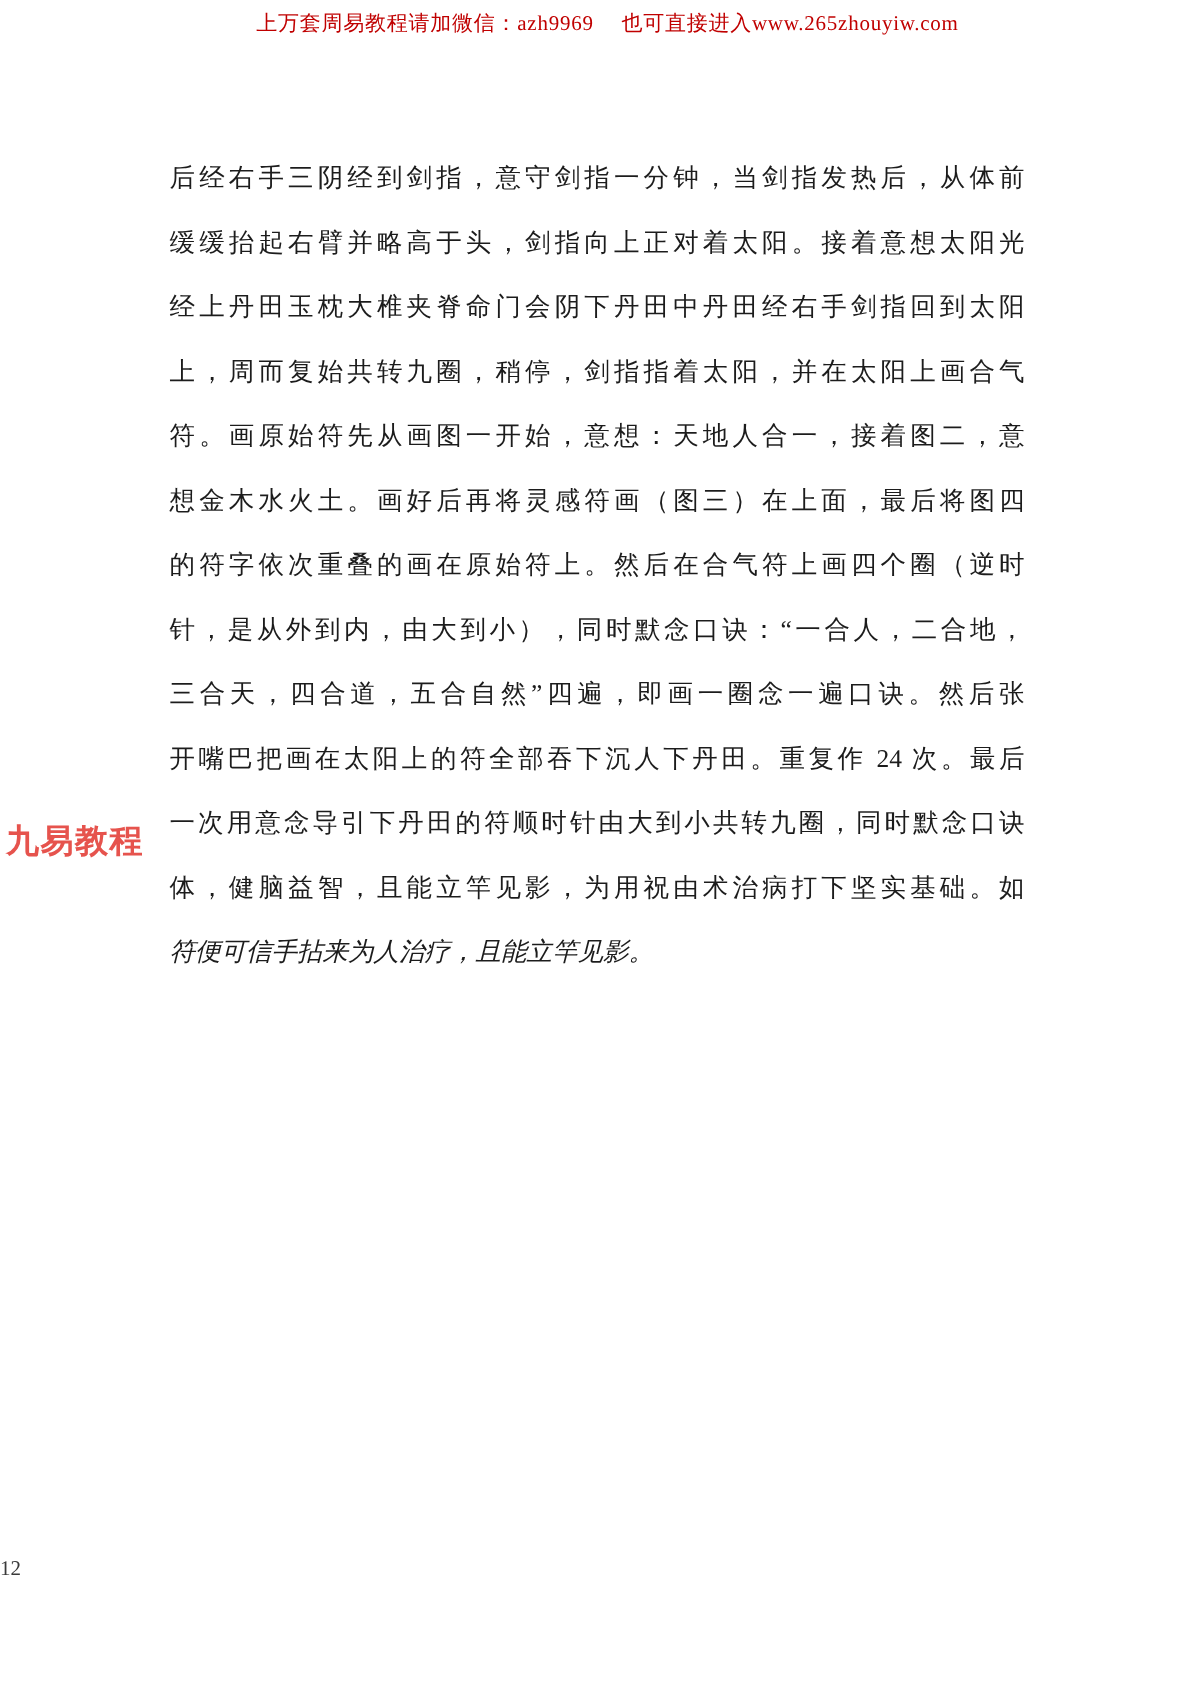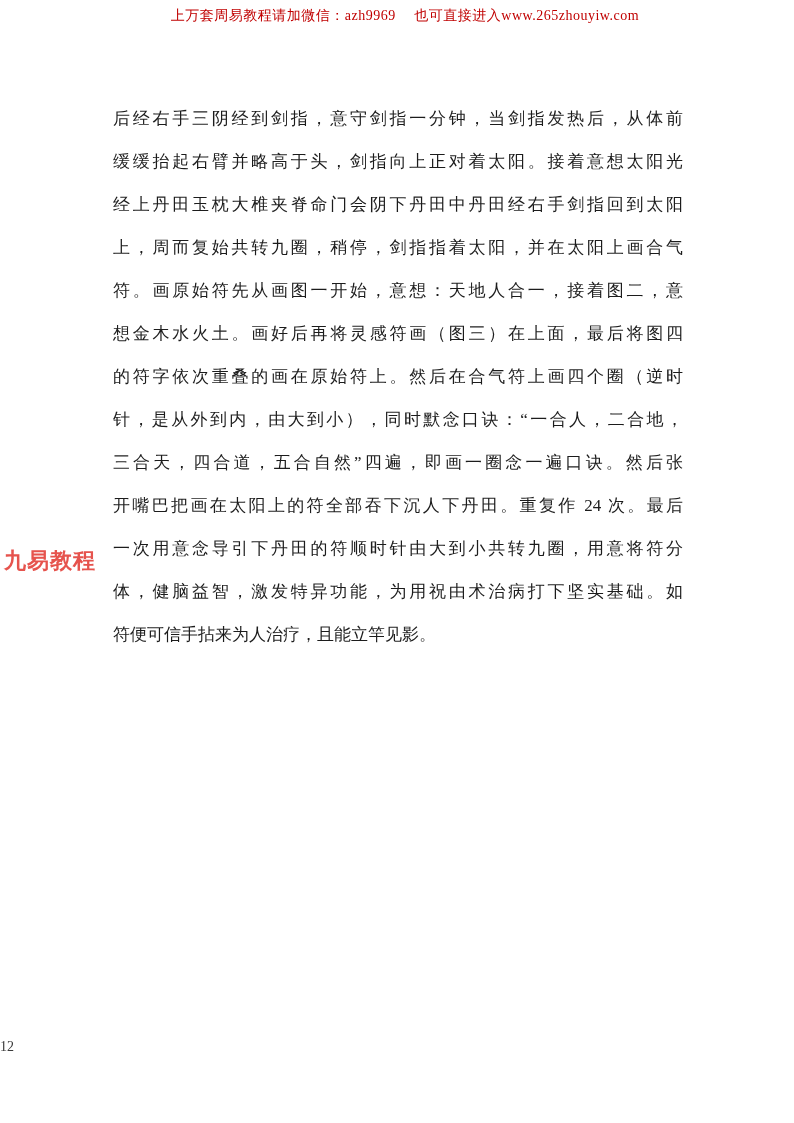--- a/index.html
+++ b/index.html
@@ -39,20 +39,21 @@
     height: 43px;
     line-height: 43px;
     text-align: justify;
     text-align-last: justify;
     white-space: nowrap;
     overflow: visible;
   }
   .body-text .line.last {
     text-align: left;
     text-align-last: left;
+    font-style: italic;
   }
   .watermark {
     position: absolute;
     top: 546px;
     left: 4px;
     font-family: "Liberation Sans", sans-serif;
     font-size: 22px;
     font-weight: 700;
     letter-spacing: 1px;
     color: #e6534d;
@@ -80,22 +81,22 @@
     <div class="line">后经右手三阴经到剑指，意守剑指一分钟，当剑指发热后，从体前</div>
     <div class="line">缓缓抬起右臂并略高于头，剑指向上正对着太阳。接着意想太阳光</div>
     <div class="line">经上丹田玉枕大椎夹脊命门会阴下丹田中丹田经右手剑指回到太阳</div>
     <div class="line">上，周而复始共转九圈，稍停，剑指指着太阳，并在太阳上画合气</div>
     <div class="line">符。画原始符先从画图一开始，意想：天地人合一，接着图二，意</div>
     <div class="line">想金木水火土。画好后再将灵感符画（图三）在上面，最后将图四</div>
     <div class="line">的符字依次重叠的画在原始符上。然后在合气符上画四个圈（逆时</div>
     <div class="line">针，是从外到内，由大到小），同时默念口诀：“一合人，二合地，</div>
     <div class="line">三合天，四合道，五合自然”四遍，即画一圈念一遍口诀。然后张</div>
     <div class="line">开嘴巴把画在太阳上的符全部吞下沉人下丹田。重复作 24 次。最后</div>
-    <div class="line">一次用意念导引下丹田的符顺时针由大到小共转九圈，用意将符分</div>
-    <div class="line">体，健脑益智，激发特异功能，为用祝由术治病打下坚实基础。如</div>
+    <div class="line">一次用意念导引下丹田的符顺时针由大到小共转九圈，同时默念口诀</div>
+    <div class="line">体，健脑益智，且能立竿见影，为用祝由术治病打下坚实基础。如</div>
     <div class="line last">符便可信手拈来为人治疗，且能立竿见影。</div>
   </div>
 
   <div class="watermark" style="color: rgb(230, 83, 77);">九易教程</div>
 
   <div class="page-number">12</div>
 
 </div>
 
 </body></html>

